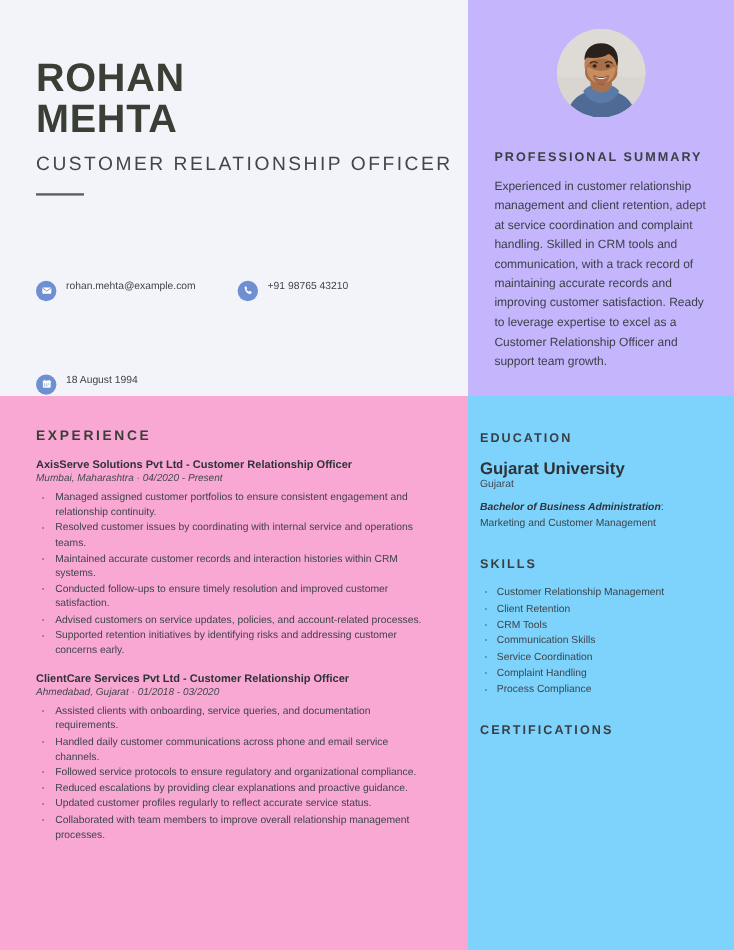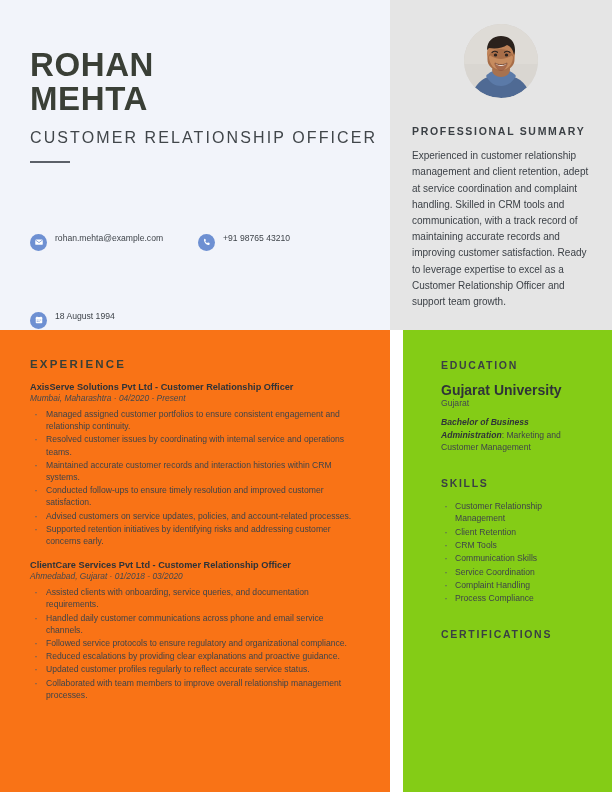--- a/index.html
+++ b/index.html
@@ -27,38 +27,37 @@
   .hdr-left {
     grid-column: 1;
     grid-row: 1;
     background: #f2f4fa;
     padding: 48px 30px 0 30px;
     box-sizing: border-box;
   }
   .hdr-right {
     grid-column: 2;
     grid-row: 1;
-    background: #e5e5e5;
+    background: #c4b5fd;
     padding: 24px 22px 0 22px;
     box-sizing: border-box;
   }
   .body-left {
     grid-column: 1;
     grid-row: 2;
-    background: #f97316;
+    background: #f9a8d4;
     padding: 28px 30px 16px 30px;
     box-sizing: border-box;
   }
   .body-right {
     grid-column: 2;
     grid-row: 2;
-    background: #84cc16;
-    padding: 28px 22px 0 38px;
+    background: #7dd3fc;
+    padding: 28px 22px 0 10px;
     box-sizing: border-box;
-    margin-left: 13px;
   }
 
   
   .name {
     font-size: 33px;
     font-weight: bold;
     letter-spacing: 0.6px;
     line-height: 1.04;
     color: #3a3f36;
     text-transform: uppercase;

